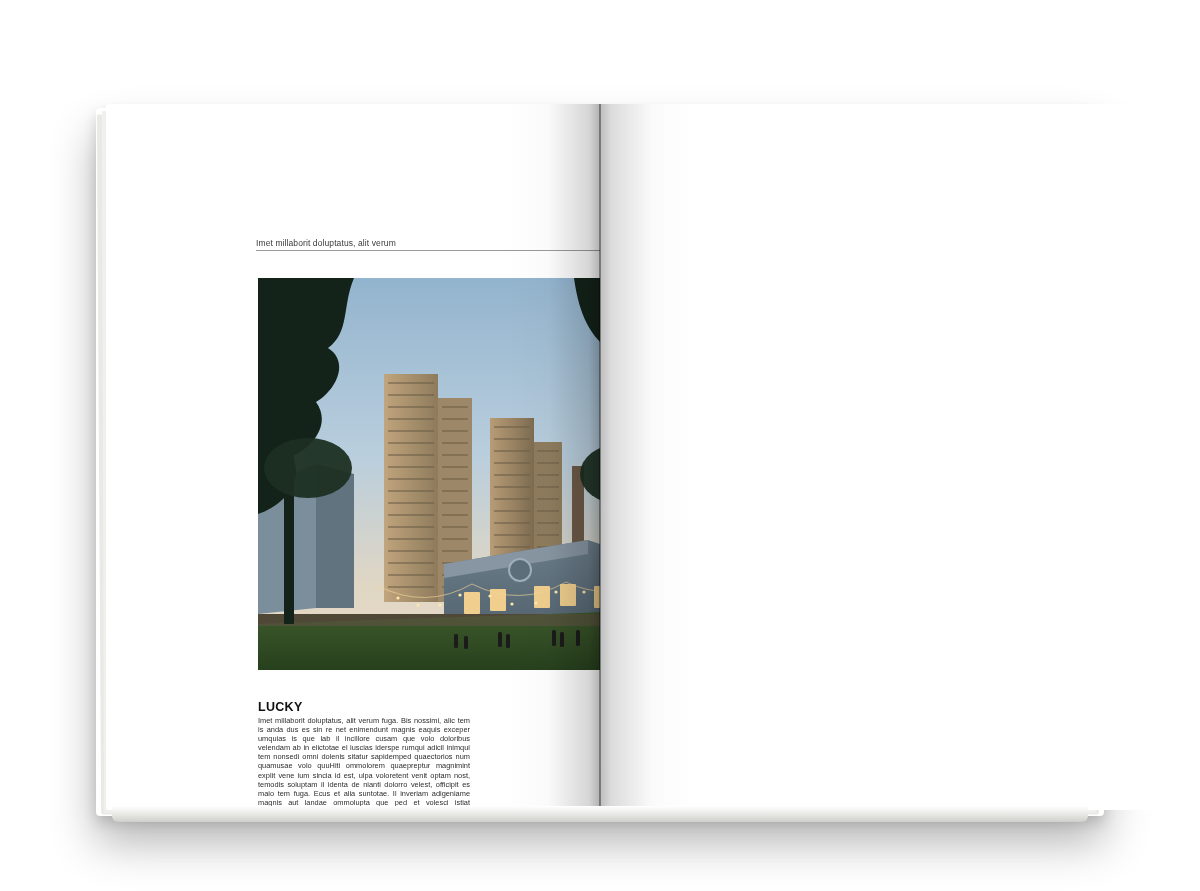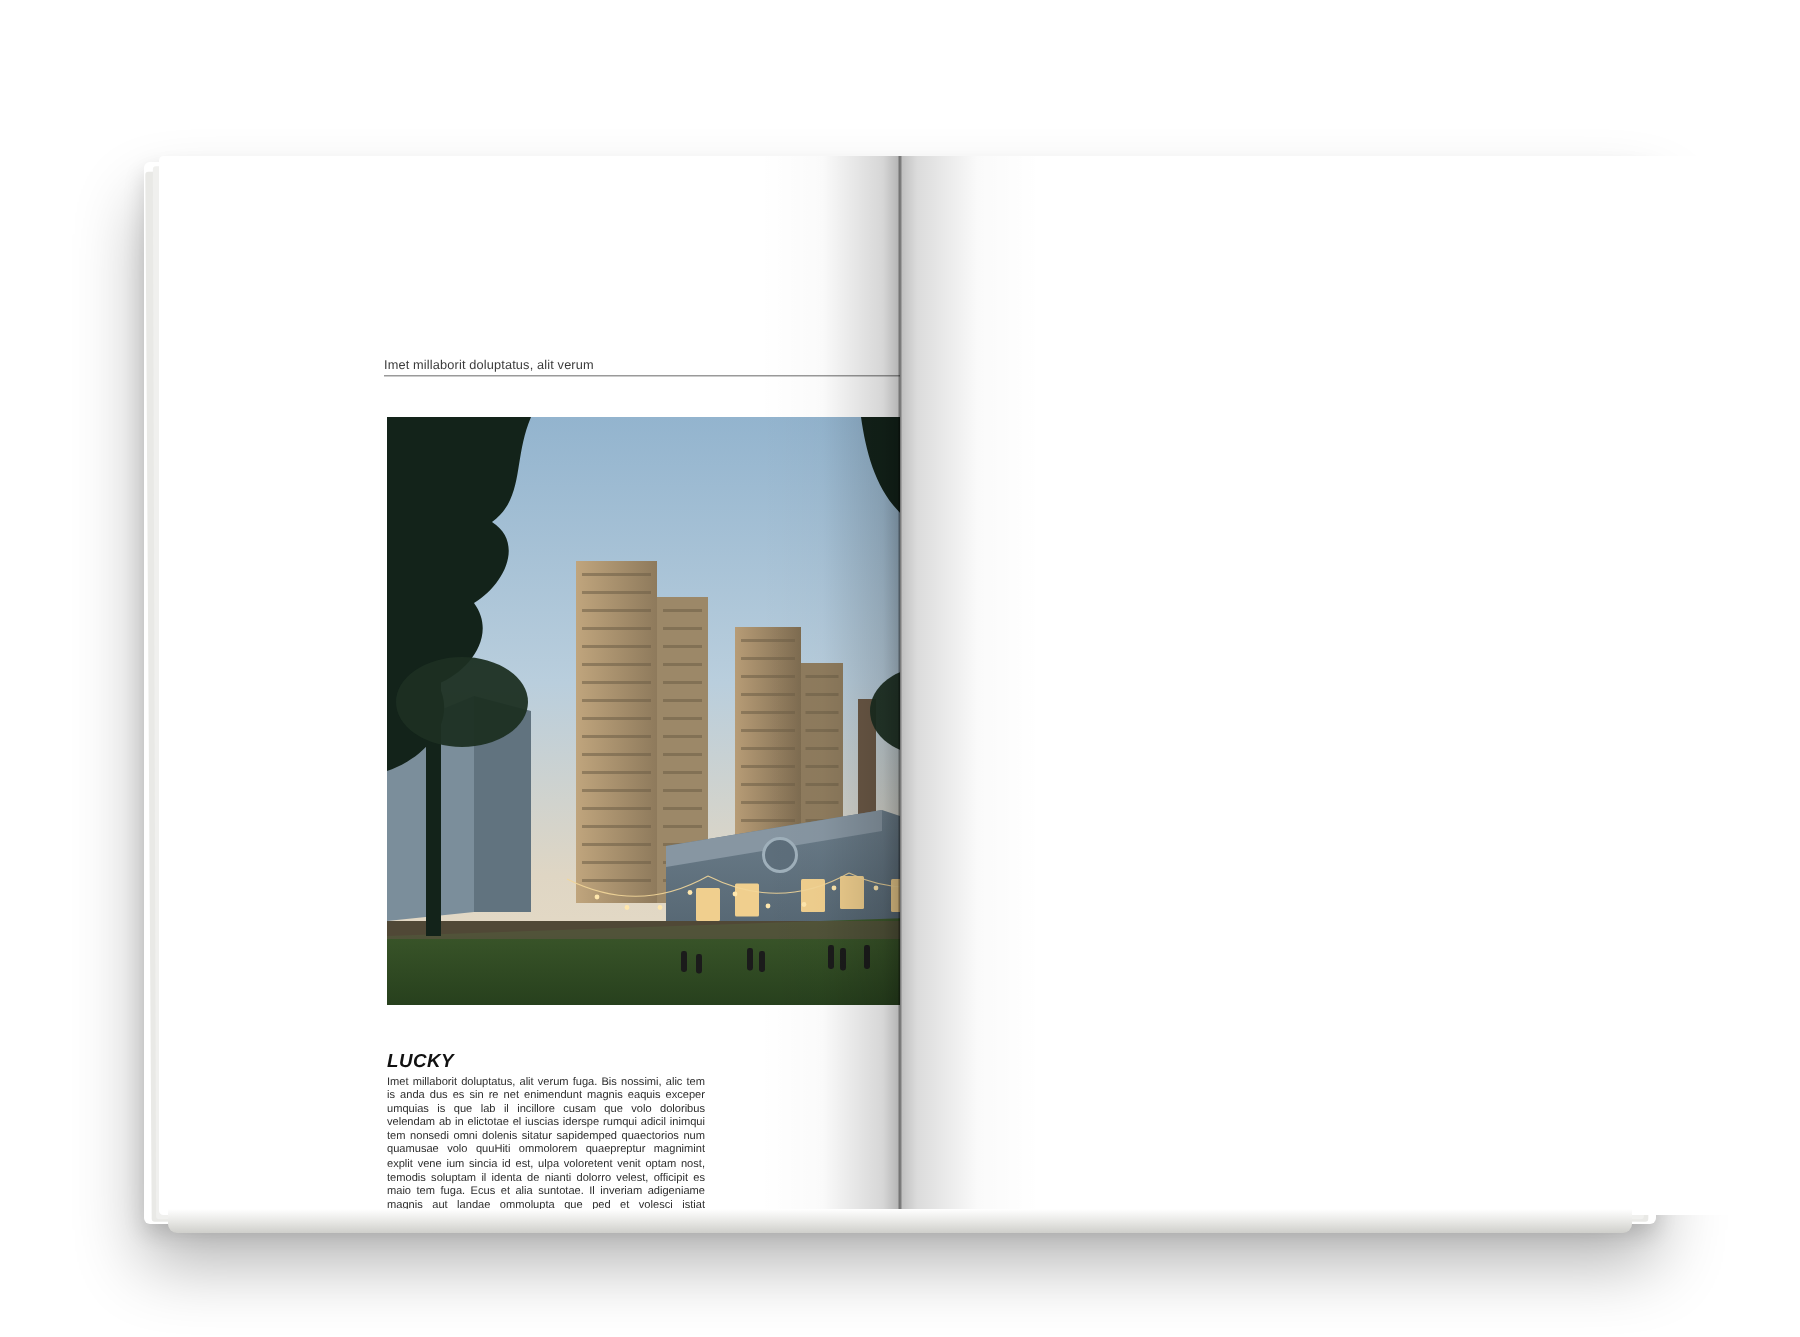--- a/index.html
+++ b/index.html
@@ -130,21 +130,21 @@
     color: #2c2c2c;
     text-align: justify;
     hyphens: auto;
     -webkit-hyphens: auto;
   }
 
   
   #lh       { left: 150px;  top: 134px; }
   #l-rule   { left: 150px;  top: 146px; width: 406px; }
   #l-photo  { left: 152px;  top: 174px; width: 406px; height: 392px; }
-  #l-title  { left: 152px;  top: 596px; font-style: italic; }
+  #l-title  { left: 152px;  top: 596px; }
   #l-text   { left: 152px;  top: 612px; width: 212px; }
 </style>
 </head>
 <body>
 
 <div id="stage">
 
   <div class="book-shadow"></div>
 
   <div class="stack stack-left-1"></div>

